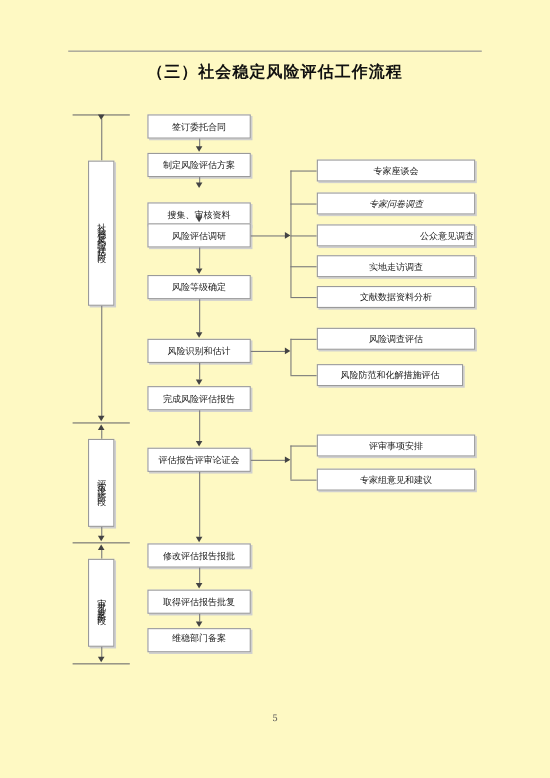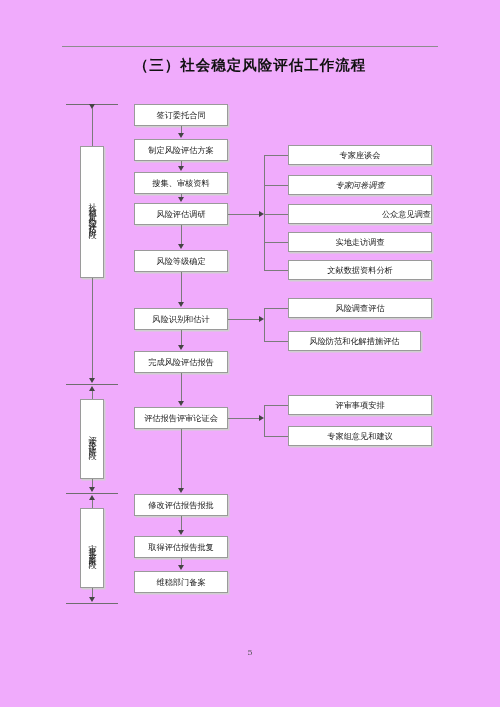--- a/index.html
+++ b/index.html
@@ -7,21 +7,21 @@
     padding: 0;
     background: #ffffff;
   }
   body {
     font-family: "DejaVu Sans", "Liberation Sans", sans-serif;
   }
   #page {
     position: relative;
     width: 500px;
     height: 707px;
-    background: #f0abfc;
+    background: #fef9c3;
     overflow: hidden;
   }
   .hdr-rule {
     position: absolute;
     left: 62px;
     top: 46px;
     width: 376px;
     height: 0;
     border-top: 1px solid #8d8d8d;
   }
@@ -161,21 +161,21 @@
   <div class="vline" style="left:92px; top:588px; height:11px;"></div>
   <div class="arr-d" style="left:88.8px; top:597px;"></div>
   <div class="sep" style="left:66px; top:603px; width:52px;"></div>
 
   <div class="box main" style="left:134px; top:104px;text-align:center;">
     <span>签订委托合同</span>
   </div>
   <div class="box main" style="left:134px; top:139px;">
     <span>制定风险评估方案</span>
   </div>
-  <div class="box main" style="left:134px; top:172px;">
+  <div class="box main" style="left:134px; top:184px;">
     <span>搜集、审核资料</span>
   </div>
   <div class="box main" style="left:134px; top:203px;">
     <span>风险评估调研</span>
   </div>
   <div class="box main" style="left:134px; top:250px;text-align:right;">
     <span>风险等级确定</span>
   </div>
   <div class="box main" style="left:134px; top:308px;">
     <span>风险识别和估计</span>
@@ -185,21 +185,21 @@
   </div>
   <div class="box main" style="left:134px; top:351px;">
     <span>完成风险评估报告</span>
   </div>
   <div class="box main" style="left:134px; top:494px;">
     <span>修改评估报告报批</span>
   </div>
   <div class="box main" style="left:134px; top:536px;">
     <span>取得评估报告批复</span>
   </div>
-  <div class="box main" style="left:134px; top:571px;">
+  <div class="box main" style="left:134px; top:571px;font-family:Liberation Mono, monospace;">
     <span>维稳部门备案</span>
   </div>
 
   <div class="vline" style="left:181px; top:126px; height:8px;"></div>
   <div class="arr-d" style="left:177.8px; top:133px;"></div>
 
   <div class="vline" style="left:181px; top:161px; height:6px;"></div>
   <div class="arr-d" style="left:177.8px; top:166px;"></div>
 
   <div class="vline" style="left:181px; top:194px; height:4px;"></div>

